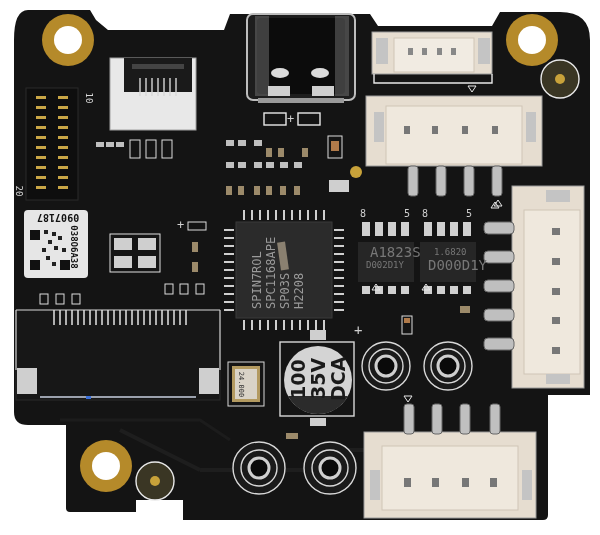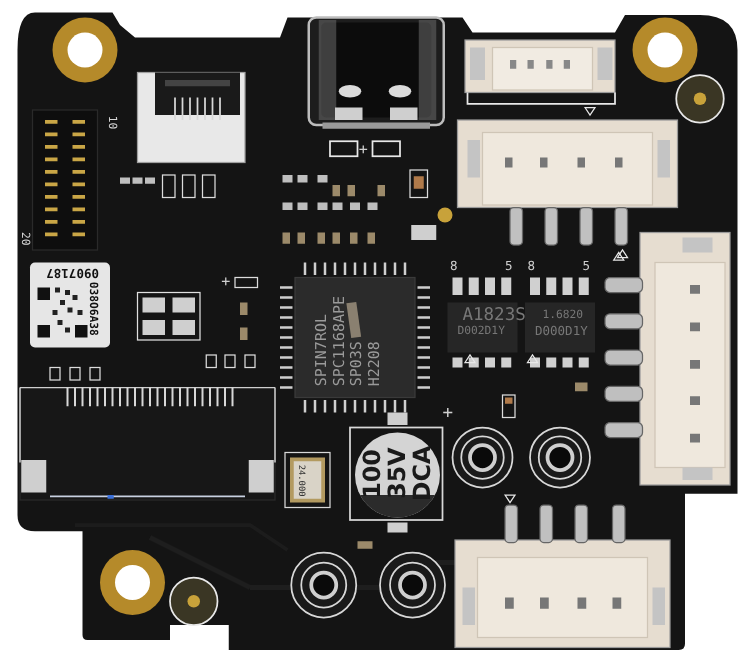--- a/index.html
+++ b/index.html
@@ -389,21 +389,21 @@
   <div class="chip-txt" style="left:8px;top:48px;">H2208</div>
 </div>
 
 <div class="small-txt" style="left:360px;top:208px;">8</div>
 <div class="small-txt" style="left:404px;top:208px;">5</div>
 <div class="small-txt" style="left:422px;top:208px;">8</div>
 <div class="small-txt" style="left:466px;top:208px;">5</div>
 <div class="chip-txt" style="left:370px;top:246px;font-size:14px;color:#777;">A1823S</div>
 <div class="chip-txt" style="left:366px;top:259px;font-size:9px;color:#777;">D002D1Y</div>
 <div class="chip-txt" style="left:434px;top:246px;font-size:9px;color:#777;text-align:center;">1.6820</div>
-<div class="chip-txt" style="left:428px;top:259px;font-size:10px;color:#777;">D000D1Y</div>
+<div class="chip-txt" style="left:428px;top:259px;font-size:14px;color:#777;">D000D1Y</div>
 
 <div style="position:absolute;left:284px;top:350px;width:70px;height:60px;transform:rotate(-90deg);transform-origin:center;">
   <div class="cap-txt" style="left:16px;top:0px;">100</div>
   <div class="cap-txt" style="left:16px;top:20px;">35V</div>
   <div class="cap-txt" style="left:14px;top:40px;">DCA</div>
 </div>
 
 <div style="position:absolute;left:236px;top:372px;width:22px;height:28px;">
   <div class="chip-txt" style="left:-8px;top:6px;font-size:7px;color:#333;transform:rotate(90deg);">24.000</div>
 </div>

